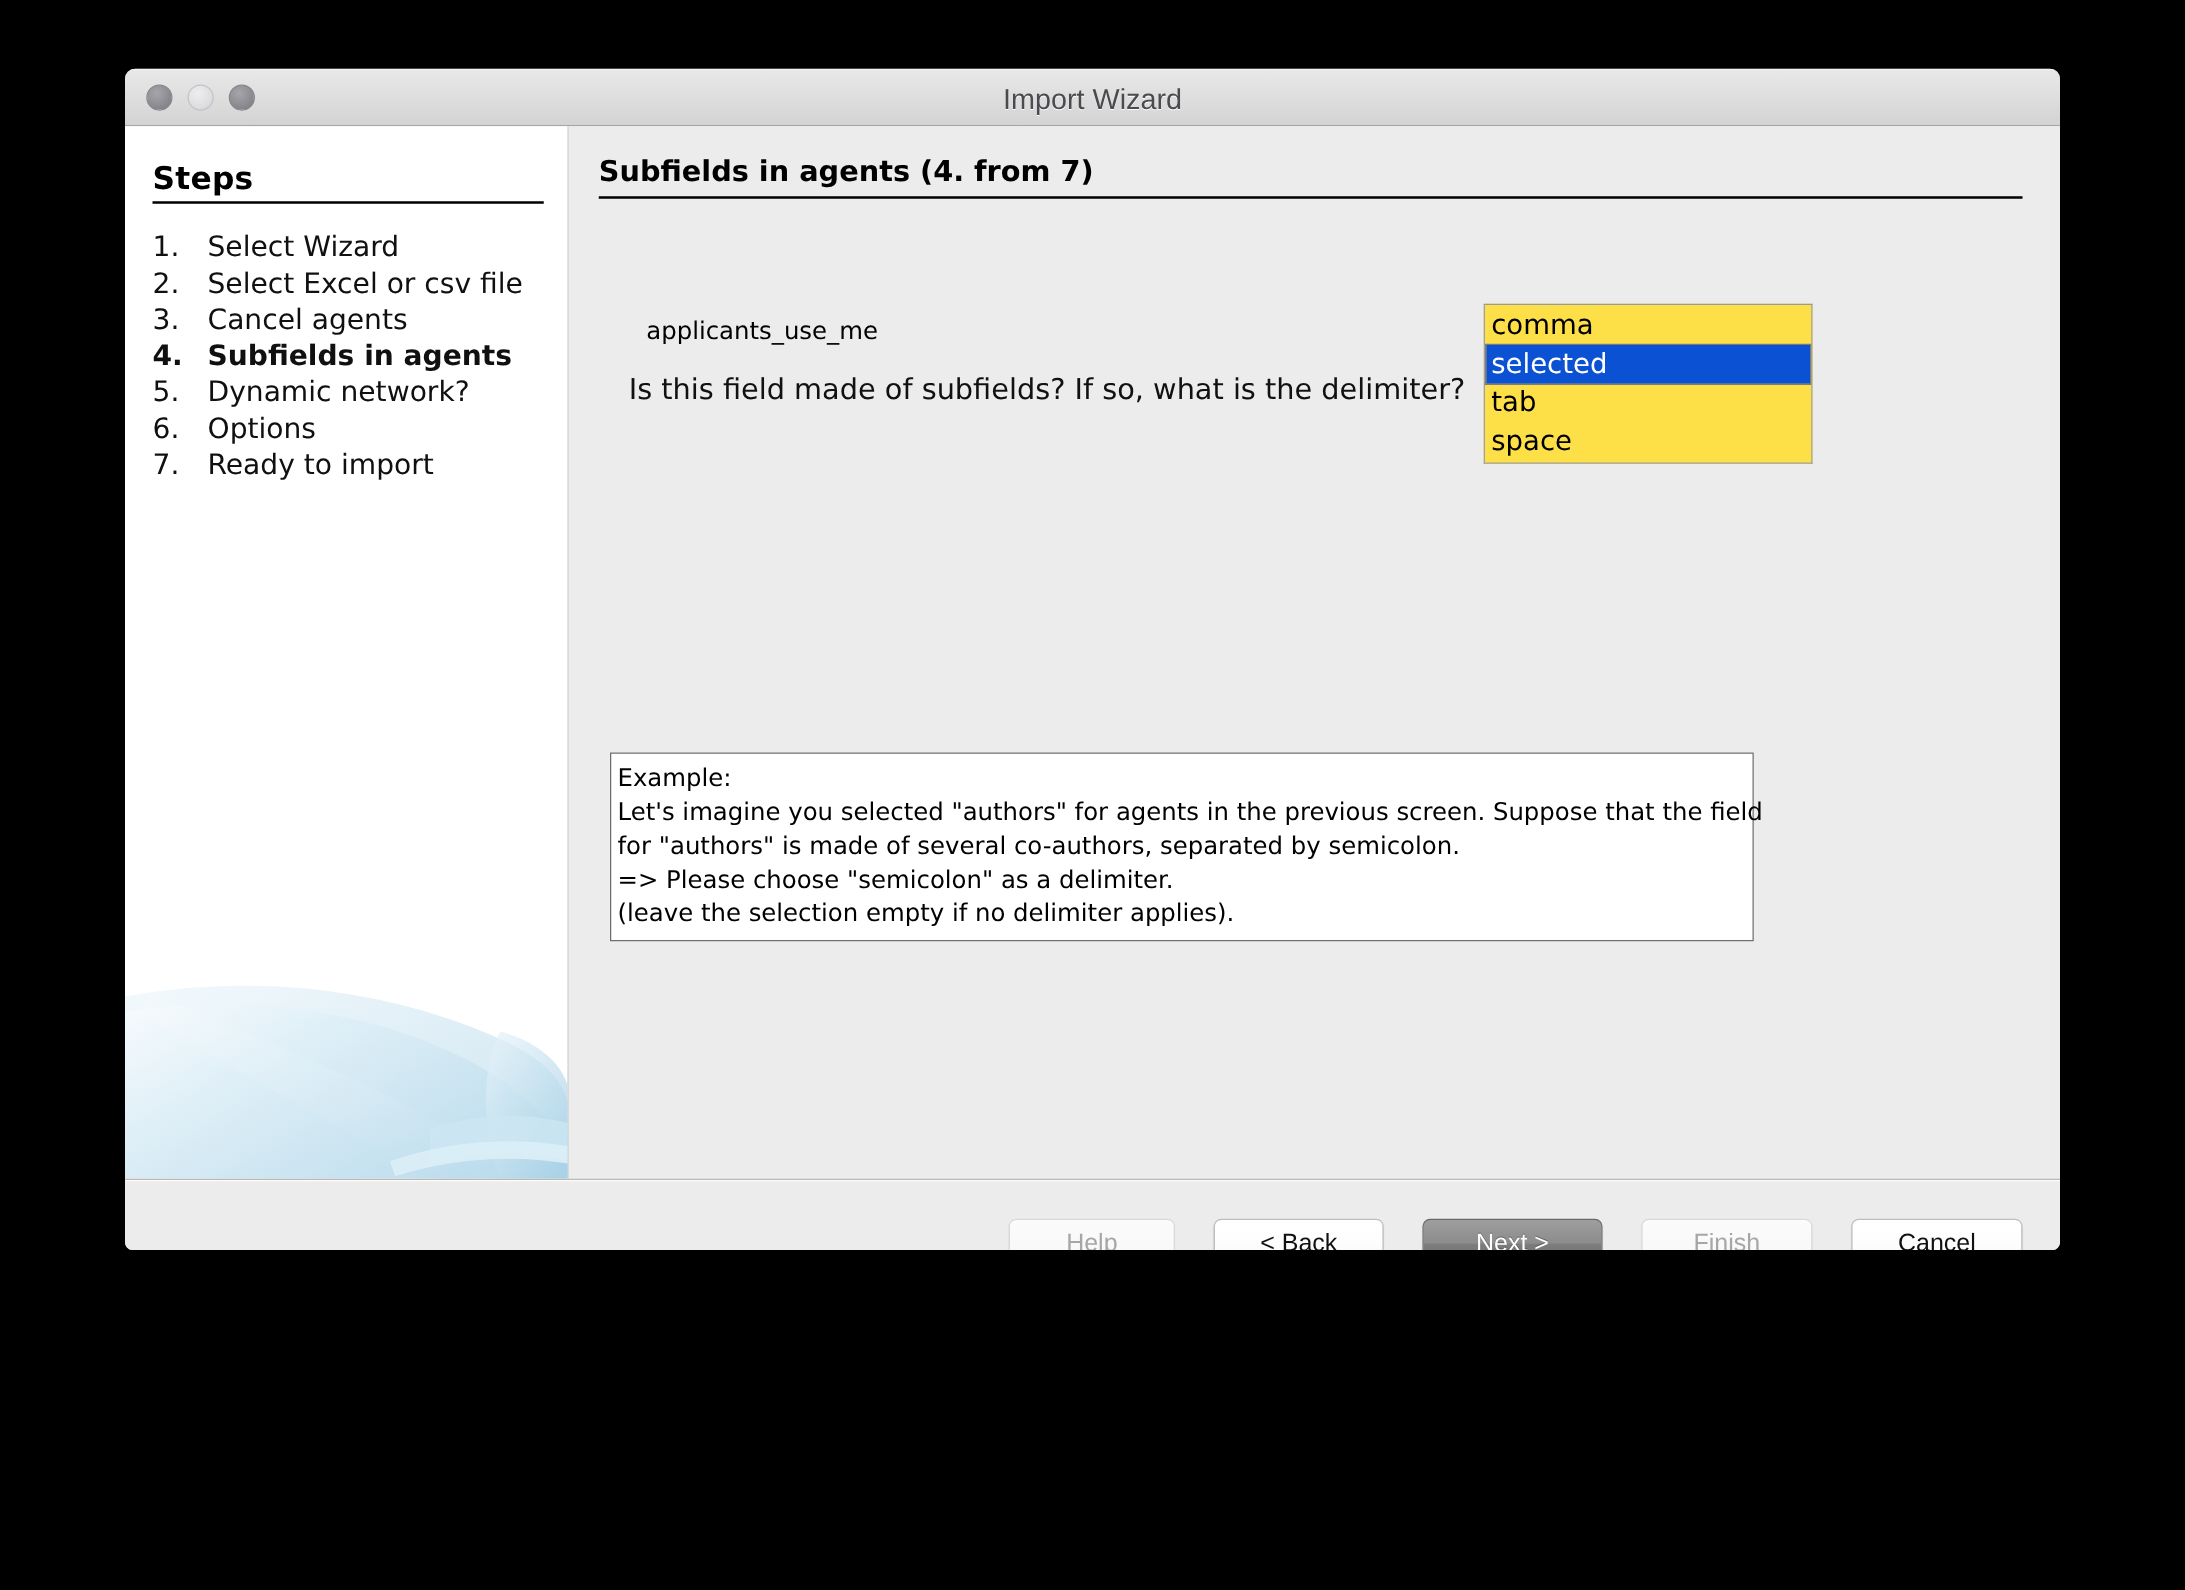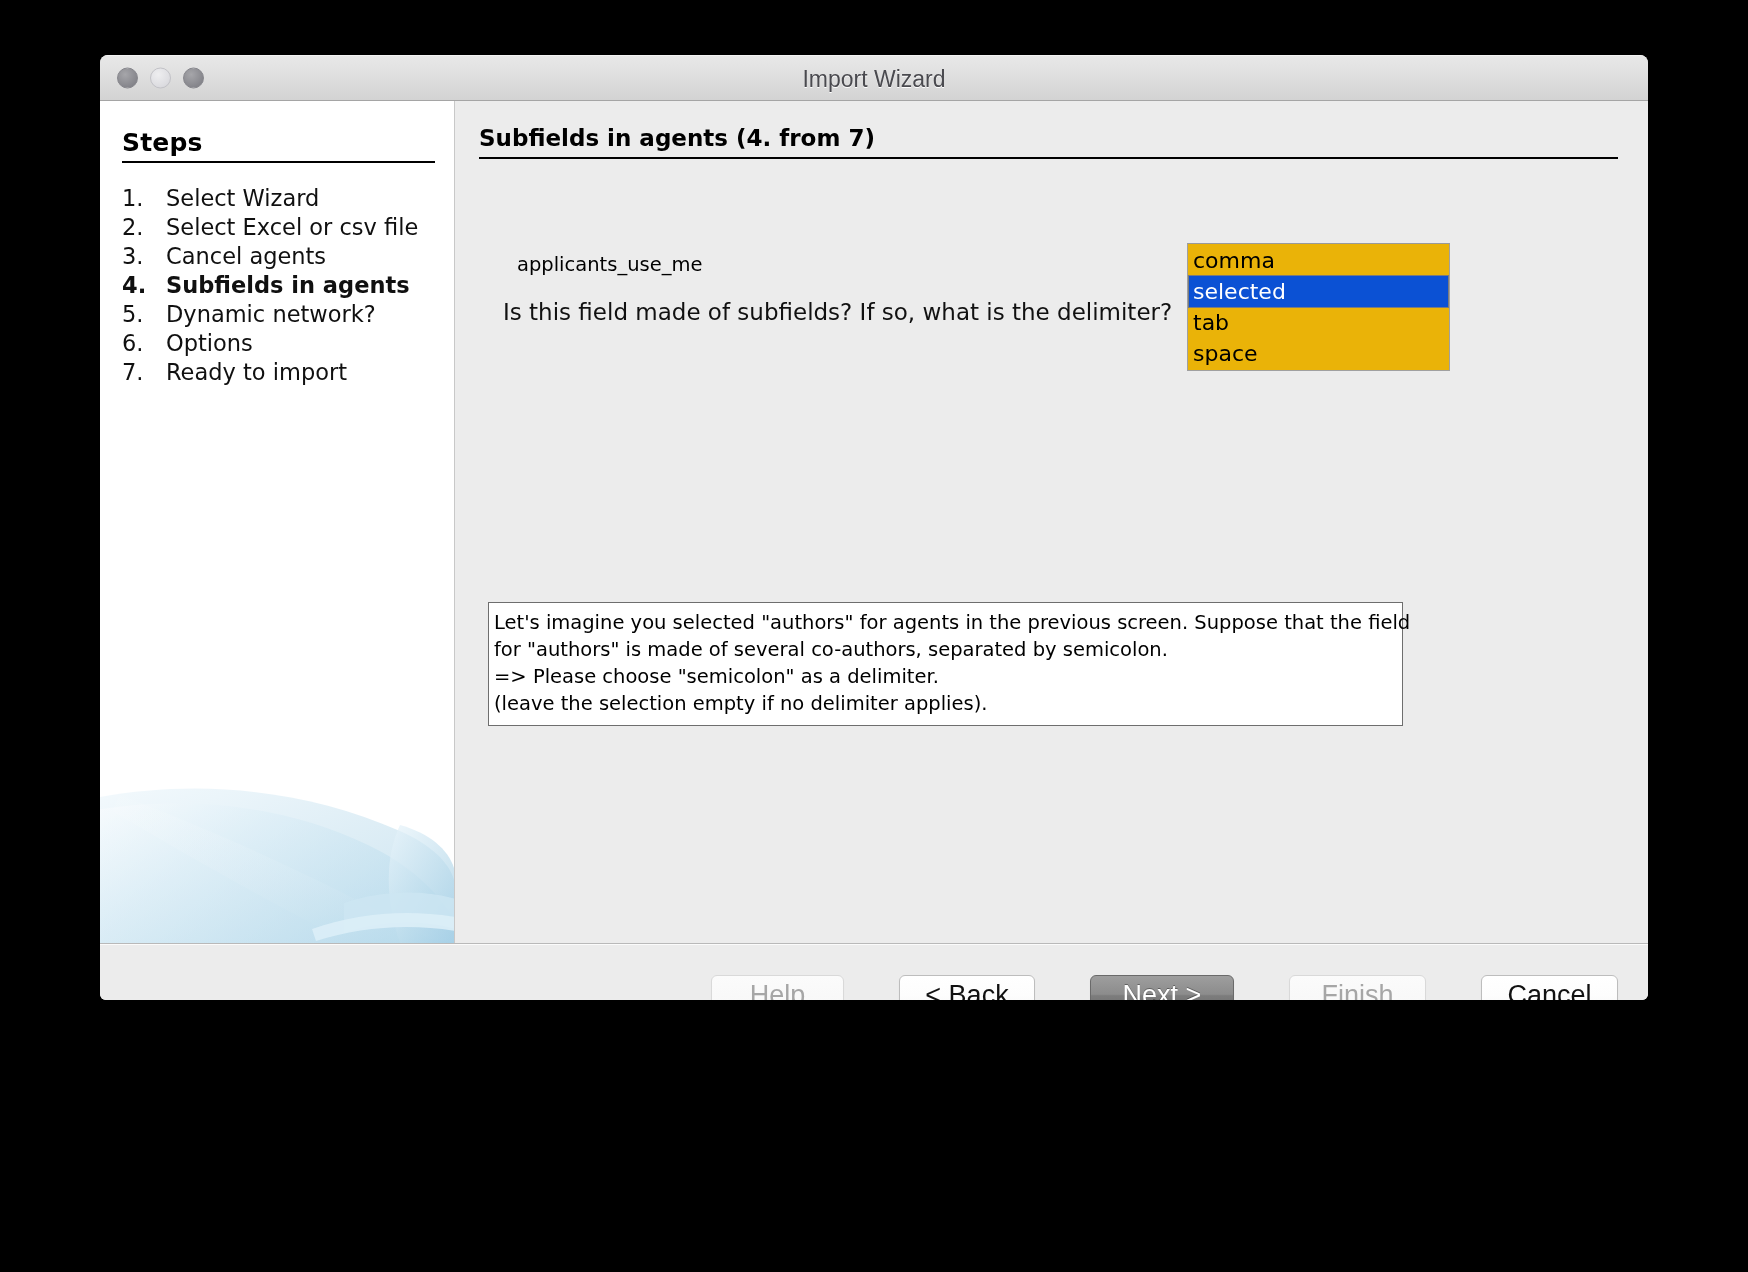--- a/index.html
+++ b/index.html
@@ -143,21 +143,21 @@
     font-size: 23px;
     color: #111;
     white-space: nowrap;
   }
 
   
   #delimiter-list {
     position: absolute;
     left: 732px; top: 142px;
     width: 263px;
-    background: #eab308;
+    background: #fde047;
     border: 1px solid #a0a0a0;
     border-top-color: #9a9a9a;
     padding: 1px;
   }
   .opt {
     font-size: 22px;
     line-height: 31px;
     padding: 0 4px;
     color: #000;
     white-space: nowrap;
@@ -198,32 +198,31 @@
     position: absolute;
     right: 30px;
     top: 31px;
     display: flex;
     gap: 31px;
   }
   .btn {
     min-width: 135px;
     height: 40px;
     border-radius: 6px;
-    font-size: 27px;
+    font-size: 20px;
     font-family: "Liberation Sans", sans-serif;
     display: flex;
     align-items: center;
     justify-content: center;
     padding: 12px 16px;
     border: 1px solid #bdbdbd;
     background: linear-gradient(to bottom, #ffffff 0%, #fdfdfd 50%, #f6f6f6 100%);
     color: #111;
     box-shadow: 0 1px 1px rgba(0,0,0,0.10);
     cursor: default;
-    margin-left: 24px;
   }
   .btn.disabled {
     color: #a6a6a6;
     background: linear-gradient(to bottom, #fbfbfb 0%, #f7f7f7 100%);
     border-color: #d9d9d9;
     box-shadow: 0 1px 1px rgba(0,0,0,0.05);
   }
   .btn.default {
     background: linear-gradient(to bottom, #9e9e9e 0%, #8c8c8c 48%, #7c7c7c 52%, #6e6e6e 100%);
     color: #fff;
@@ -320,20 +319,21 @@
       <div id="field-question">Is this field made of subfields? If so, what is the delimiter?</div>
 
       <div id="delimiter-list">
           <div class="opt">comma</div>
           <div class="opt selected">selected</div>
           <div class="opt">tab</div>
           <div class="opt">space</div>
         </div>
 
       <div id="example-box">
+        <p>Example:</p>
         <p>Let's imagine you selected "authors" for agents in the previous screen. Suppose that the field</p>
         <p>for "authors" is made of several co-authors, separated by semicolon.</p>
         <p>=&gt; Please choose "semicolon" as a delimiter.</p>
         <p>(leave the selection empty if no delimiter applies).</p>
       </div>
     </div>
   </div>
 
   <div id="footer">
     <div id="footer-inner">

